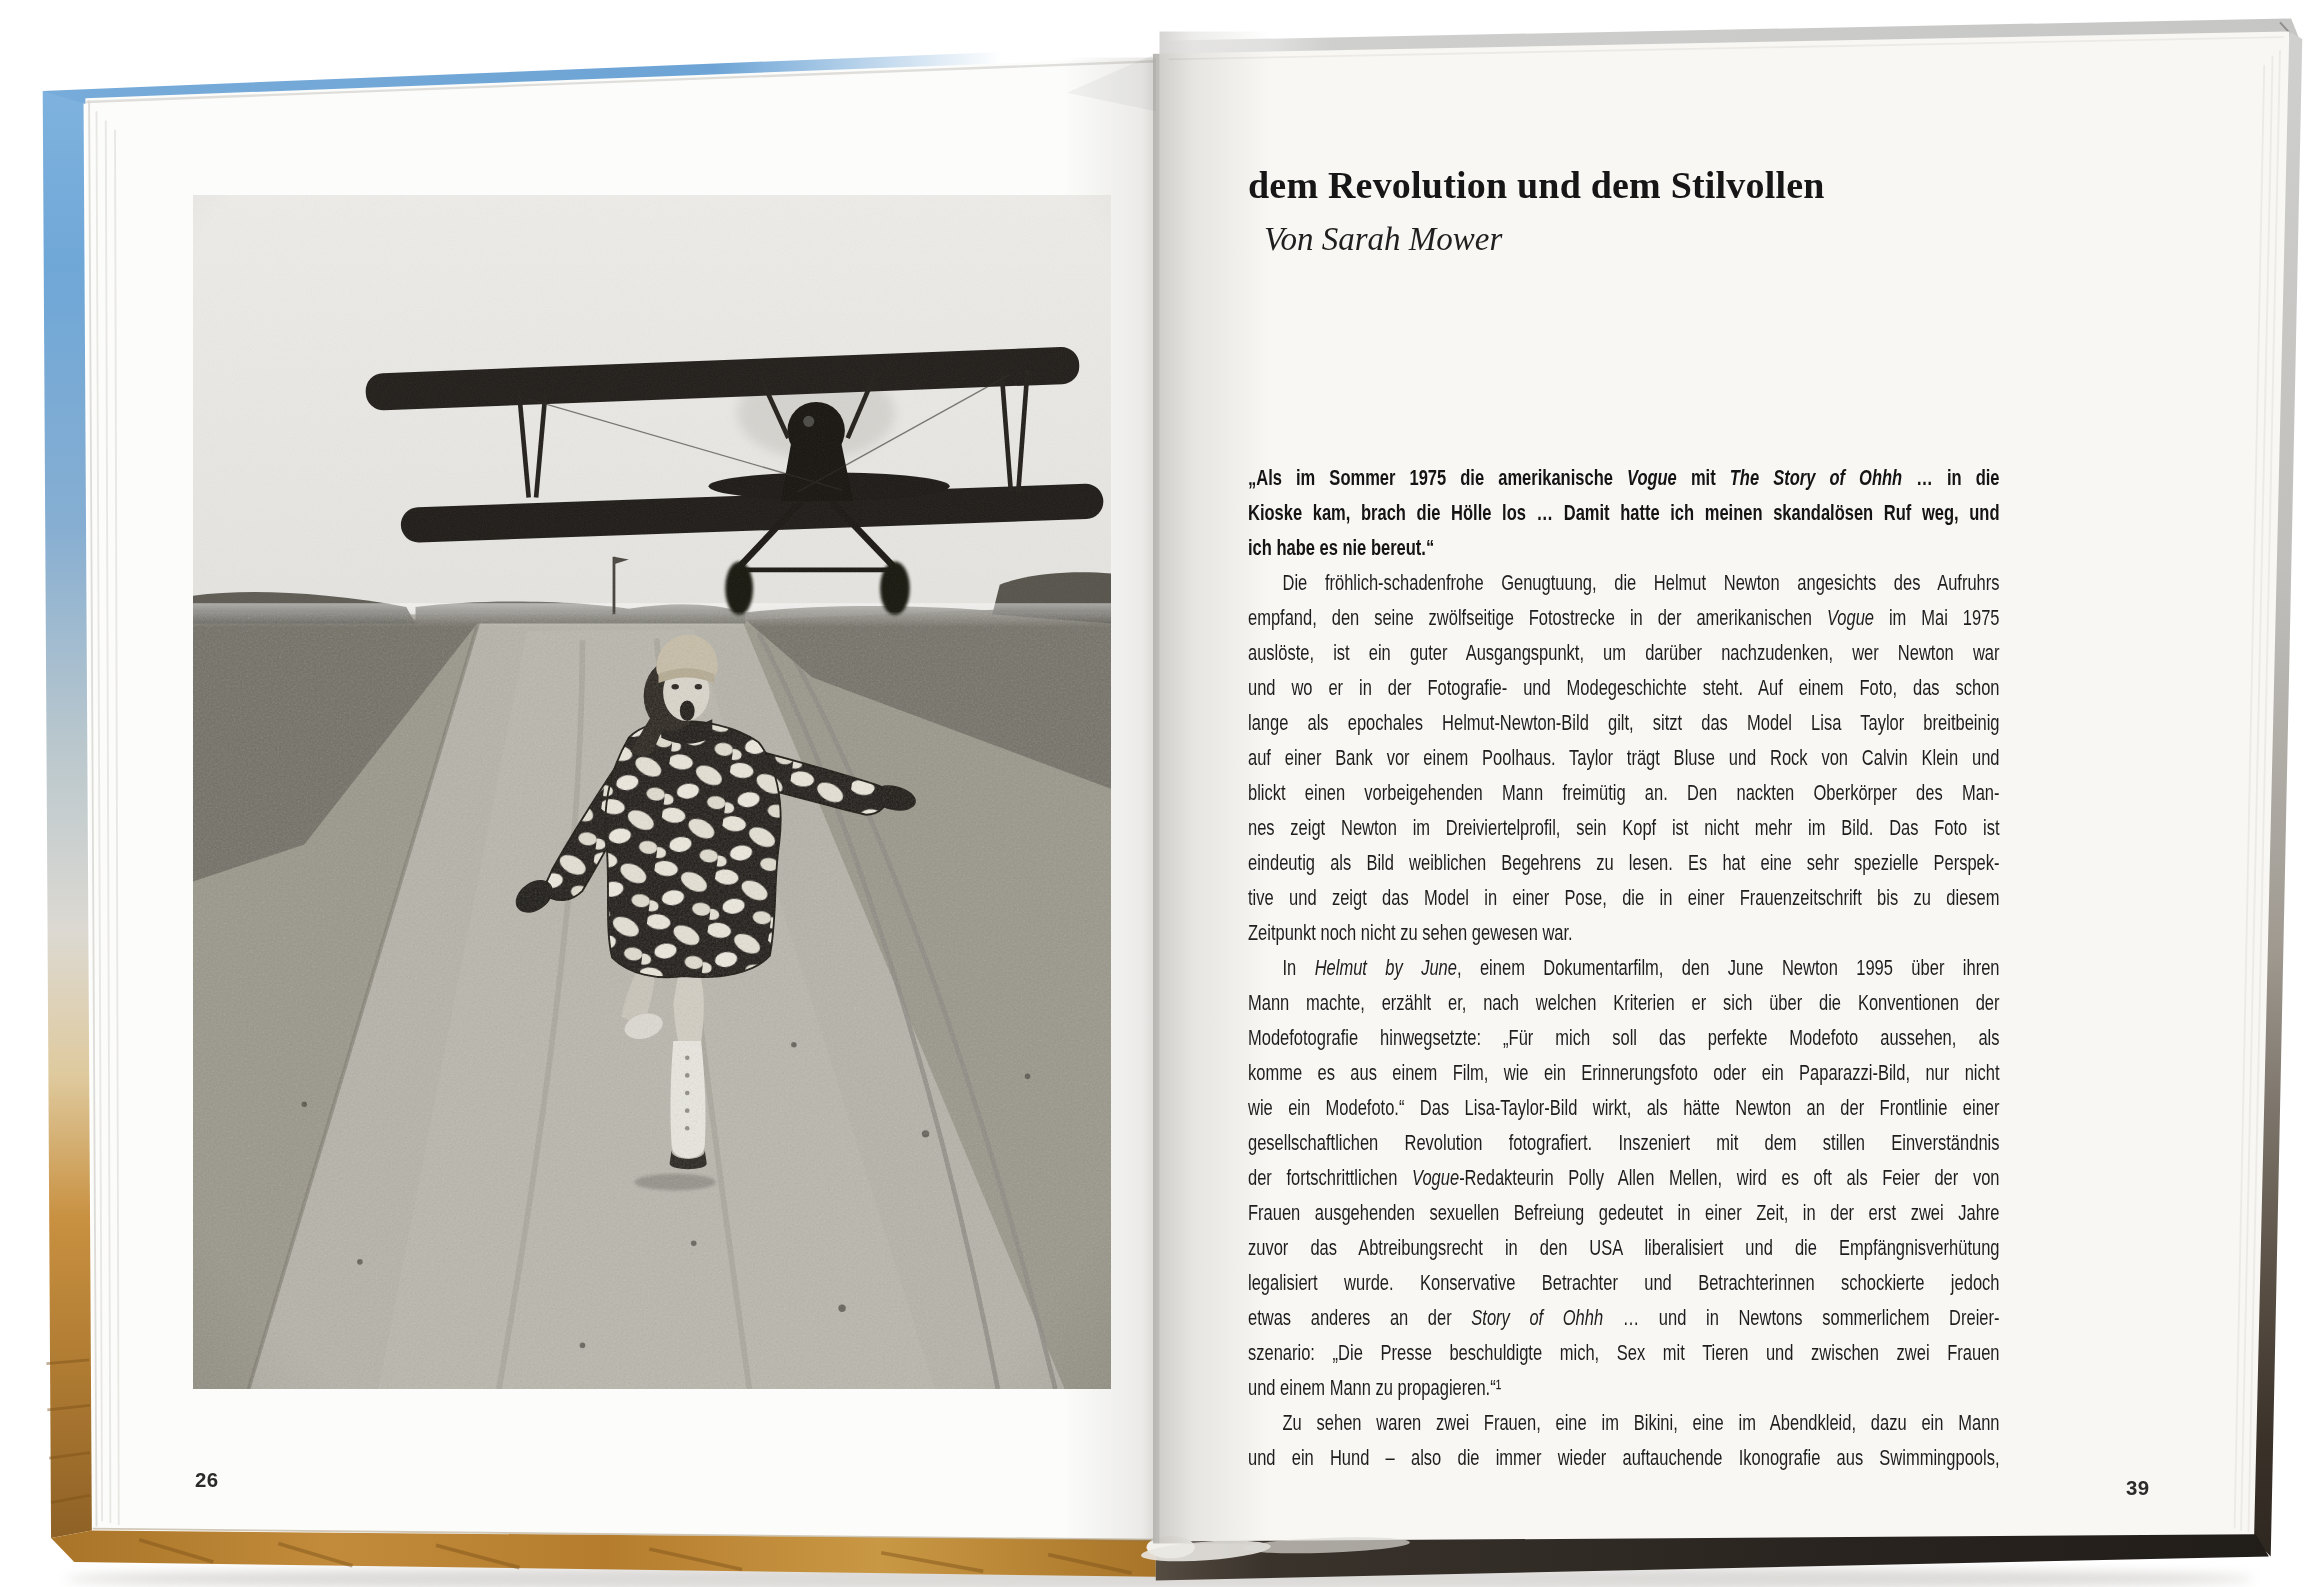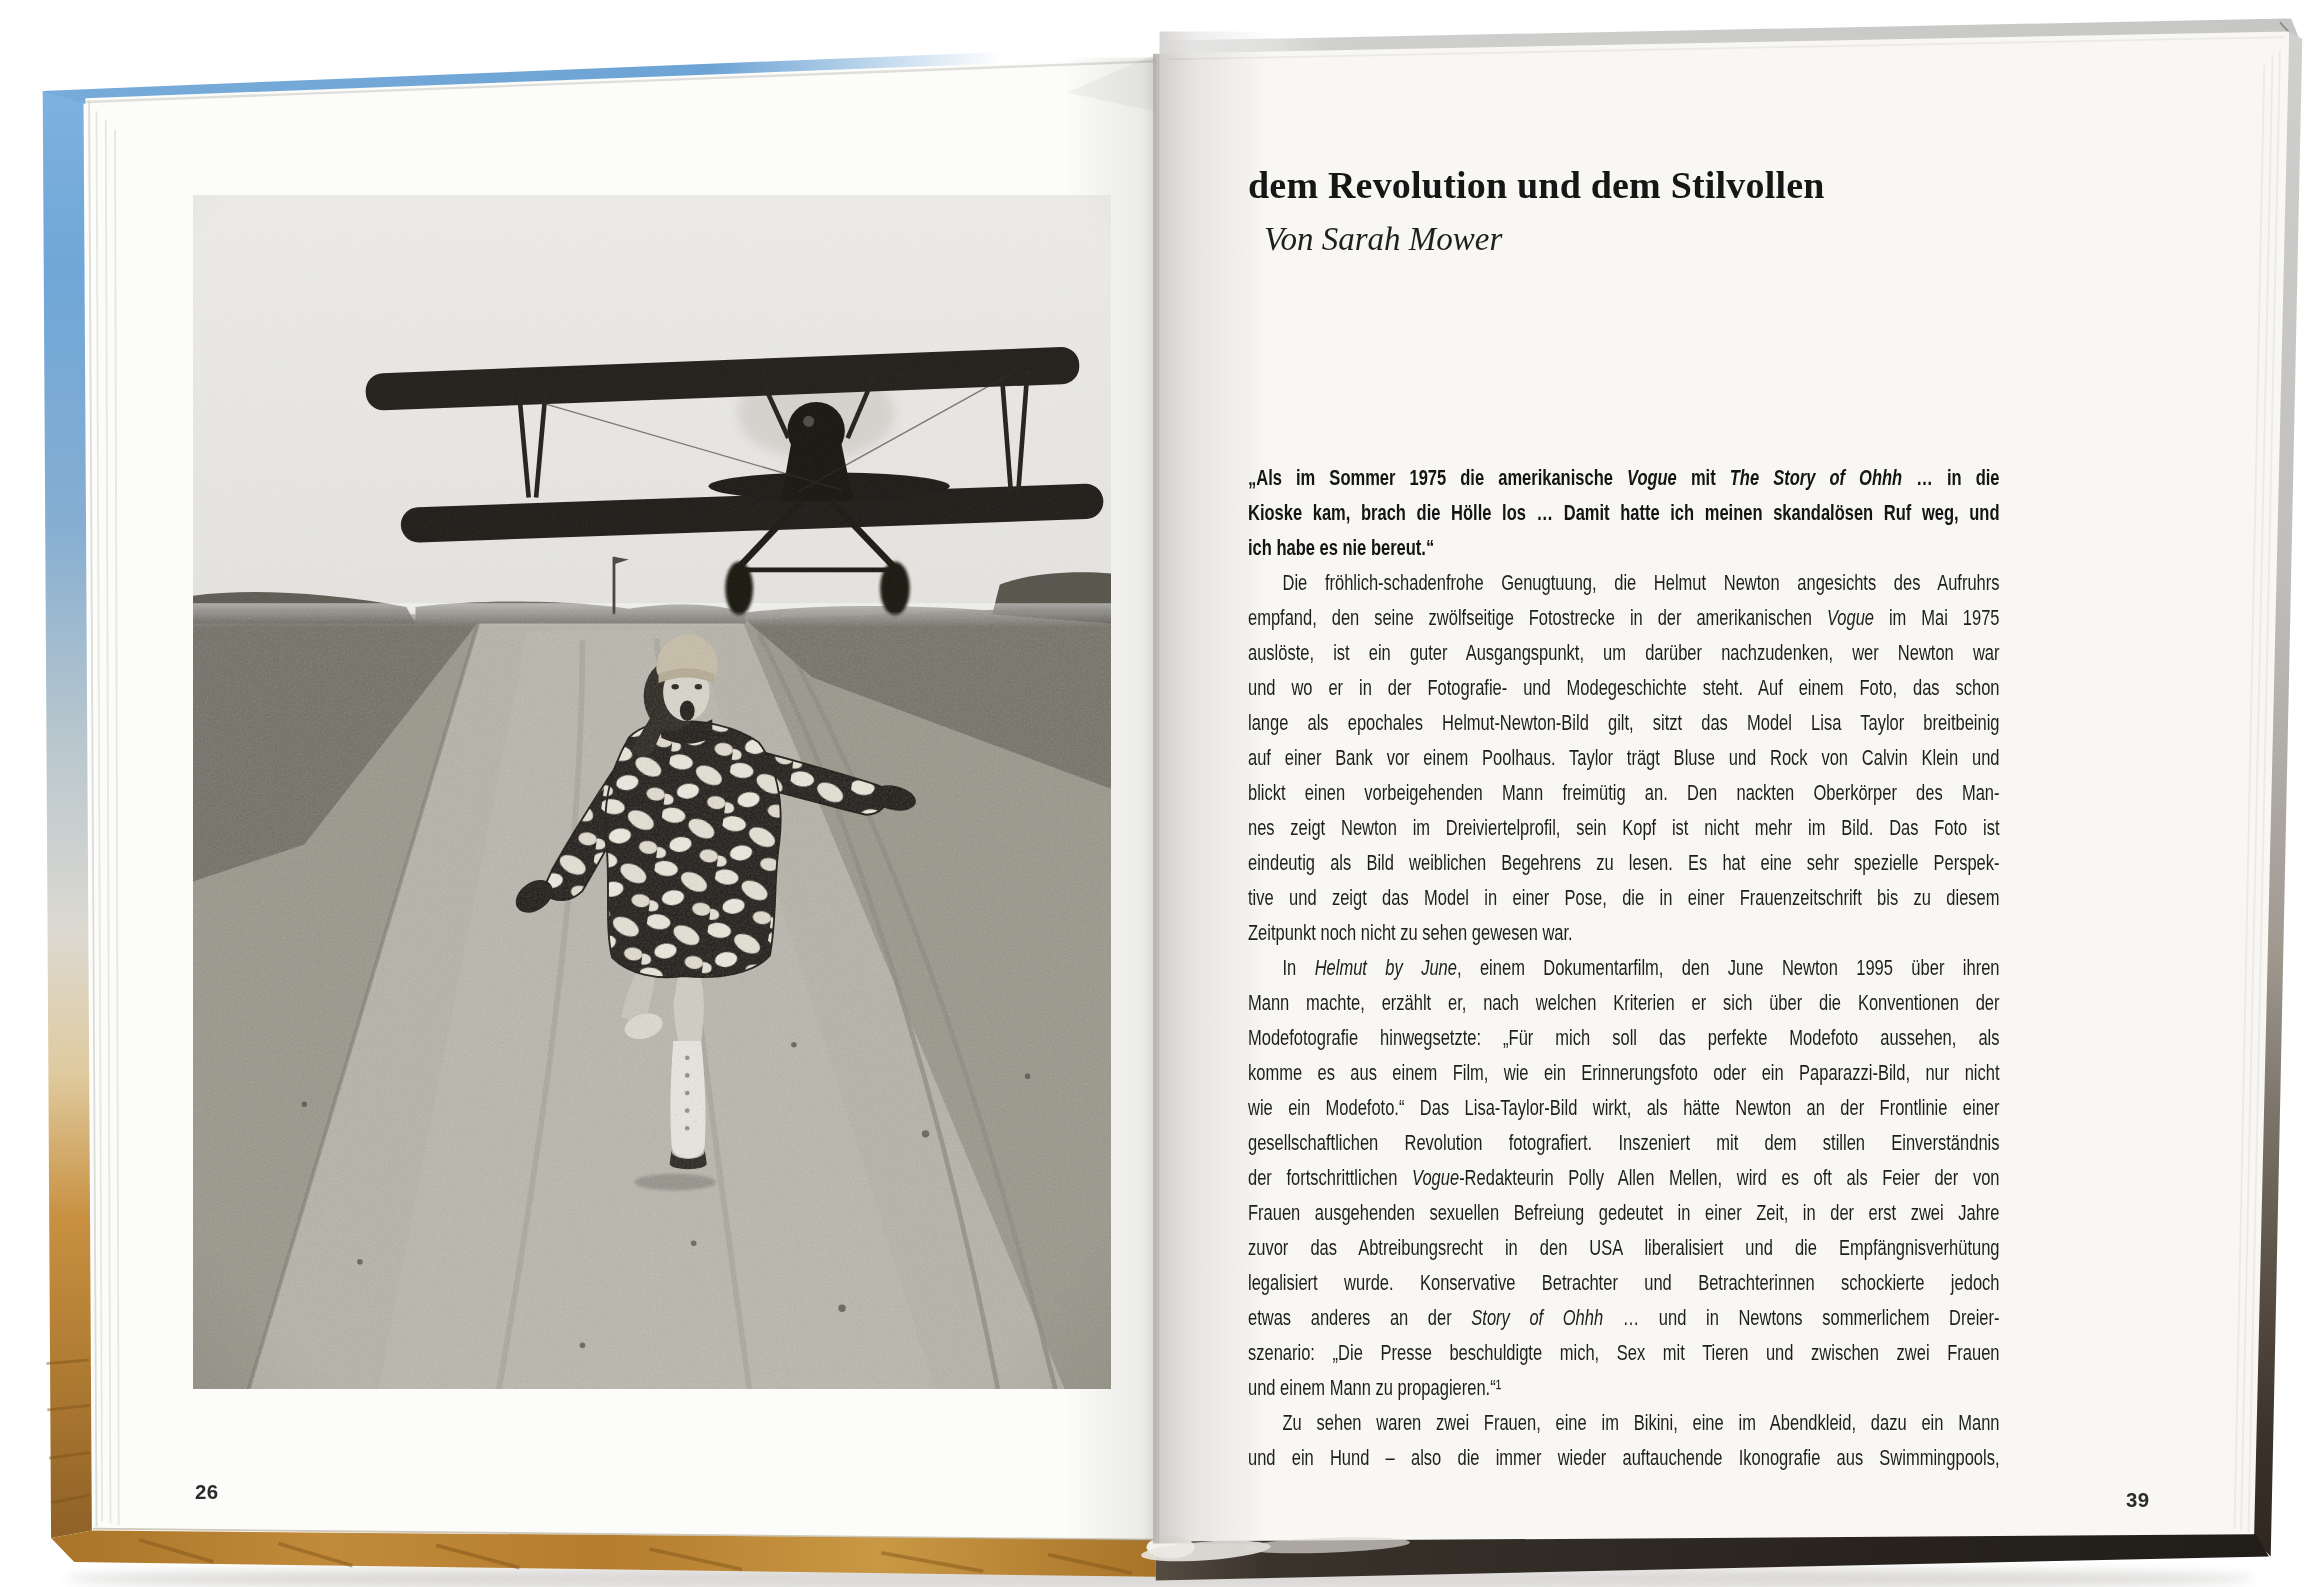--- a/index.html
+++ b/index.html
@@ -18,21 +18,21 @@
           font-size:33px;color:#1f1f1f;margin-left:16px;}
   .bodytext{position:absolute;left:1248px;top:460px;width:751px;color:#1e1e1e;}
   .para{width:1002px;transform:scaleX(0.75);transform-origin:0 0;}
   .line{font-size:22px;line-height:35px;height:35px;
         text-align:justify;text-align-last:justify;text-justify:inter-word;white-space:normal;}
   .line.noju{text-align-last:left;}
   .line.ind{padding-left:46px;}
   .para.bq .line{font-weight:700;color:#141414;}
   .line i{font-style:italic;}
 
-  .pagenum{position:absolute;font-size:20.4px;font-weight:700;letter-spacing:0.5px;color:#2b2b2b;margin-top:12px;}
+  .pagenum{position:absolute;font-size:20.4px;font-weight:700;letter-spacing:0.5px;color:#2b2b2b;}
   .pagenum.pl{left:195px;top:1469px;}
   .pagenum.pr{left:2126px;top:1477px;}
 </style>
 </head>
 <body>
 
 <div class="stage">
 
   <svg class="book-svg" width="2319" height="1588" viewBox="0 0 2500 1712">
     <defs>

